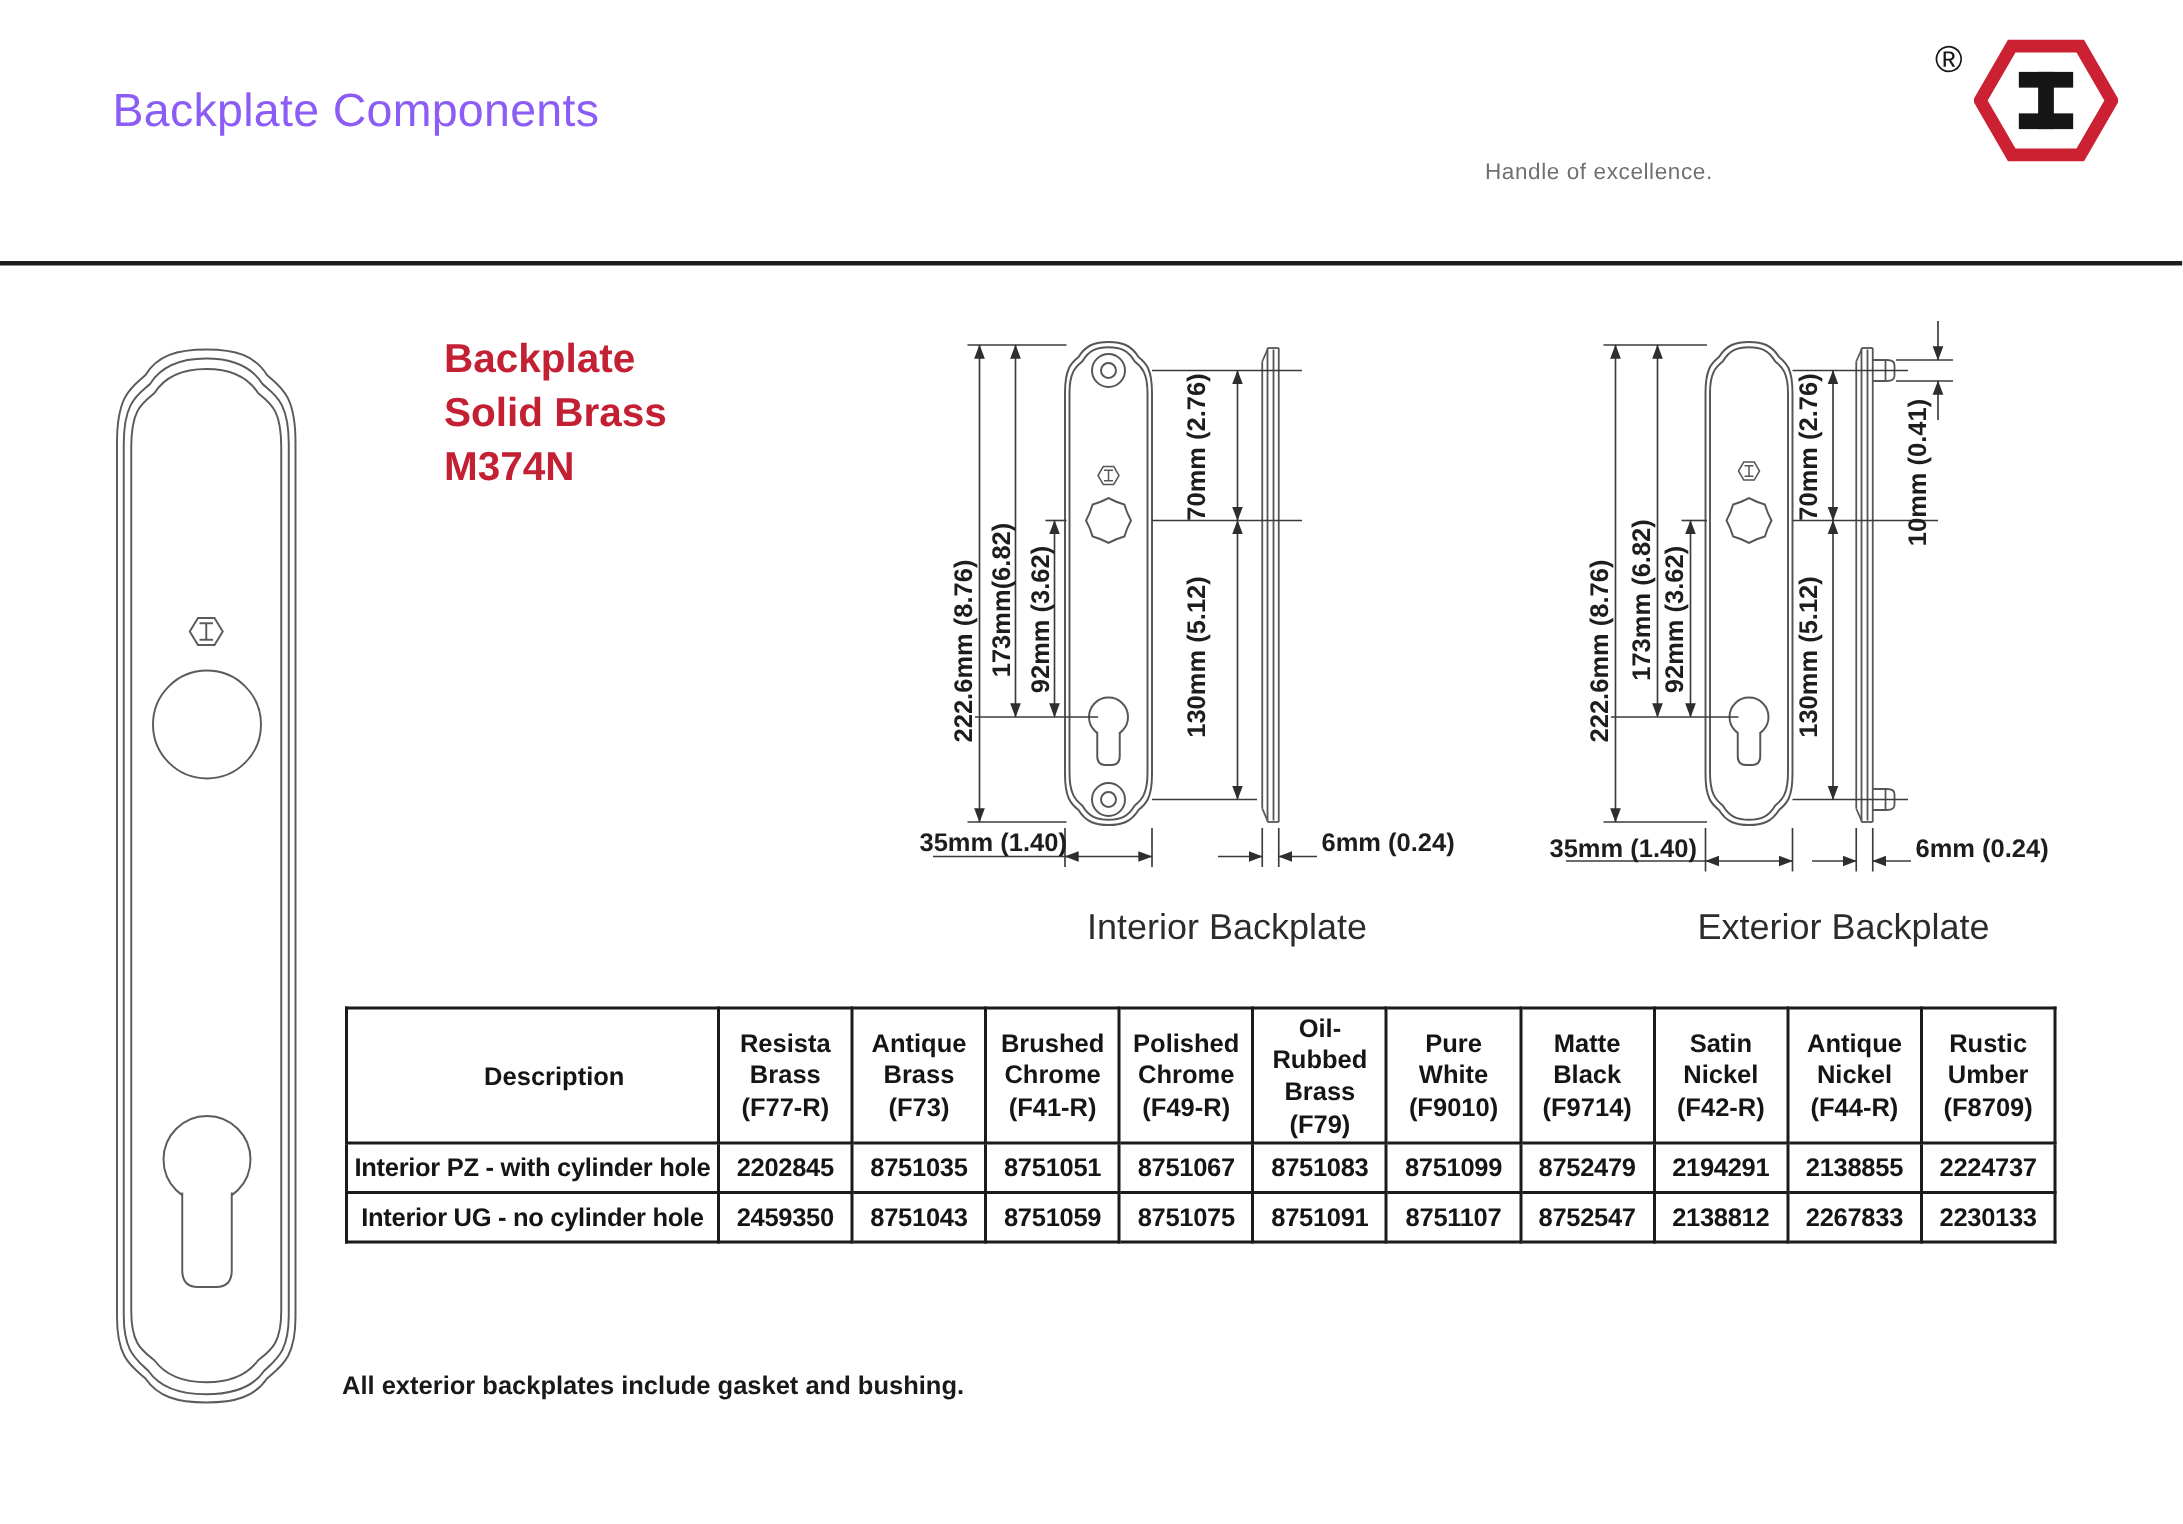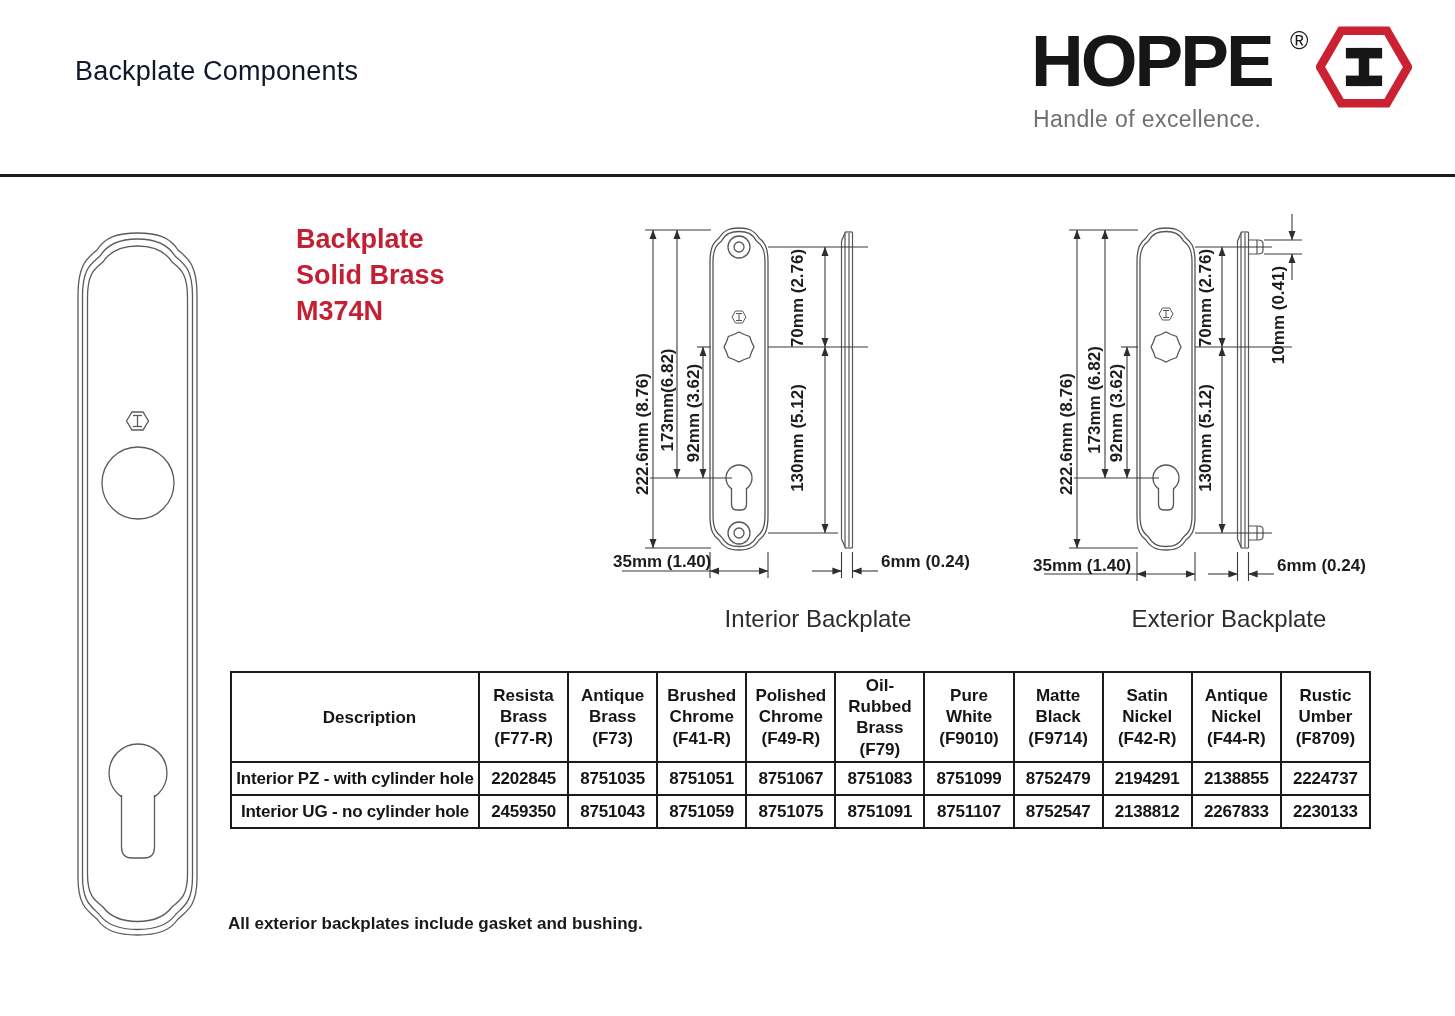--- a/index.html
+++ b/index.html
@@ -1,25 +1,25 @@
 <!DOCTYPE html>
 <html><head>
 <meta charset="utf-8">
 <style>
   html,body{margin:0;padding:0;background:#ffffff;}
   .page{position:relative;width:1455px;height:1016px;background:#fff;overflow:hidden;
         font-family:"Liberation Sans","DejaVu Sans",sans-serif;color:#1d1d1f;}
 
   
-  .title{position:absolute;left:75px;top:56px;font-size:27px;font-weight:400;color:#0f172a;letter-spacing:.2px;text-align:center;}
+  .title{position:absolute;left:75px;top:56px;font-size:31px;font-weight:400;color:#8b5cf6;letter-spacing:.2px;text-align:center;}
   .logo-word{position:absolute;left:1031px;top:24px;font-size:73px;line-height:73px;font-weight:800;
              letter-spacing:-3px;color:#161616;}
   .logo-reg{position:absolute;left:1290px;top:26px;font-size:25px;font-weight:400;color:#161616;}
   .logo-hex{position:absolute;left:1316px;top:26px;}
-  .tagline{position:absolute;left:1033px;top:106px;font-size:23px;color:#6f7074;letter-spacing:.4px;}
+  .tagline{position:absolute;left:990px;top:106px;font-size:15px;color:#6f7074;letter-spacing:.4px;}
   .rule{position:absolute;left:0;top:174px;width:1455px;height:3px;background:#1c1c1e;}
 
   
   .product{position:absolute;left:296px;top:221px;font-size:27px;font-weight:700;line-height:36px;color:#c32034;}
 
   
   .draw-svg{position:absolute;left:0;top:0;}
 
   
   .dim{position:absolute;transform:translate(-50%,-50%) rotate(-90deg);transform-origin:center;
@@ -37,21 +37,20 @@
   .fin-code{margin-top:1px;}
 
   .notes{position:absolute;left:228px;top:911px;font-size:17px;font-weight:700;line-height:26px;color:#19191b;}
 </style>
 </head>
 <body>
 
 <div class="page">
 
   <div class="title">Backplate Components</div>
-  <div class="logo-word">HOPPE</div>
   <div class="logo-reg">®</div>
   <svg class="logo-hex" width="96" height="82" viewBox="0 0 100 86">
     <polygon points="26,5 74,5 96,43 74,81 26,81 4,43" fill="none" stroke="#cb2132" stroke-width="9"></polygon>
     <rect x="31" y="23" width="38" height="11" fill="#161616"></rect>
     <rect x="31" y="52" width="38" height="11" fill="#161616"></rect>
     <rect x="44.5" y="23" width="11" height="40" fill="#161616"></rect>
   </svg>
   <div class="tagline">Handle of excellence.</div>
   <div class="rule"></div>
 

